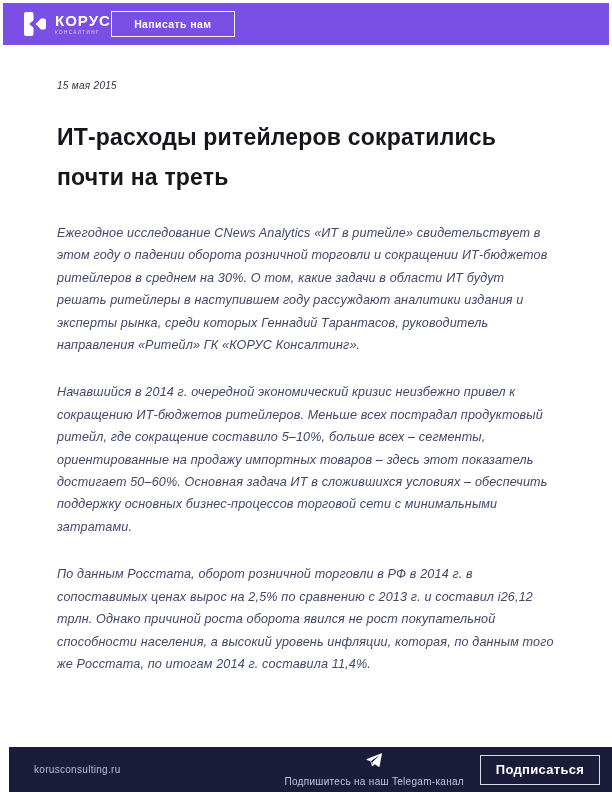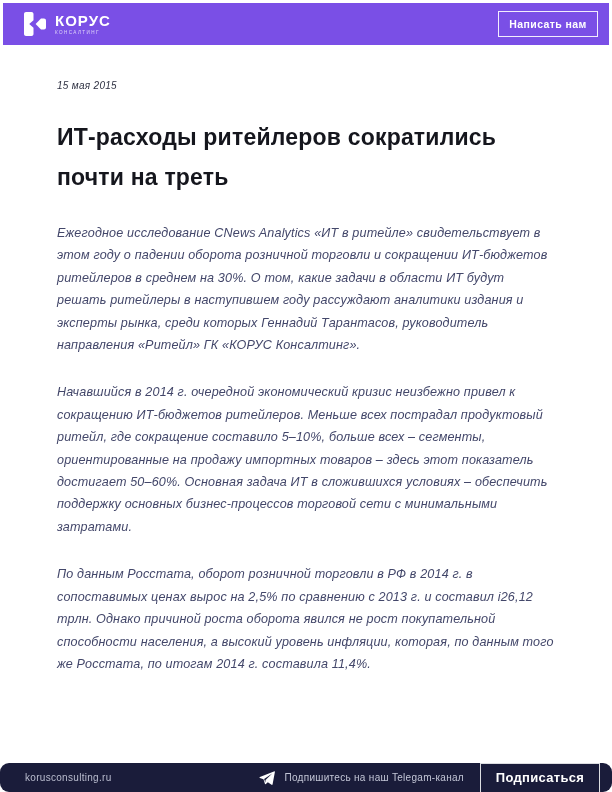--- a/index.html
+++ b/index.html
@@ -17,21 +17,20 @@
   }
 
   
   .topbar {
     position: absolute;
     top: 3px; left: 3px; right: 3px;
     height: 42px;
     background: #7A4FE6;
     display: flex;
     align-items: center;
-    justify-content: space-between;
     padding: 0 11px 0 19px;
   }
   .logo {
     display: flex;
     align-items: center;
     gap: 7px;
     cursor: pointer;
   }
   .logo-icon svg { display: block; }
   .logo-text { display: flex; flex-direction: column; line-height: 1; }
@@ -48,21 +47,21 @@
     margin-top: 3px;
   }
   .btn-outline {
     background: transparent;
     border: 1px solid rgba(255,255,255,0.9);
     color: #ffffff;
     font-family: inherit;
     font-weight: bold;
     font-size: 10.5px;
     letter-spacing: 0.4px;
-    width: 100px;
+    width: 124px;
     height: 26px;
     display: flex;
     align-items: center;
     justify-content: center;
     cursor: pointer;
   }
 
   
   .content {
     position: absolute;
@@ -91,39 +90,39 @@
     font-size: 12.6px;
     line-height: 22.4px;
     color: #43476a;
     letter-spacing: 0.15px;
     font-style: italic;
   }
 
   
   .footer {
     position: absolute;
-    left: 0; right: 0; bottom: 0;
-    height: 29px;
+    left: 9px; right: 0; bottom: 0;
+    height: 45px;
     background: #1A1C3A;
     display: flex;
     align-items: center;
     padding: 0 12px 0 25px;
-    border-radius: 9px;
   }
   .site-url {
     color: #b9bcce;
     font-size: 10px;
     letter-spacing: 0.3px;
     flex: 1;
     cursor: pointer;
   }
   .tg-group {
     display: flex;
     align-items: center;
     gap: 9px;
+    flex-direction: column;
   }
   .tg-icon svg { display: block; }
   .tg-text {
     color: #c3c6d6;
     font-size: 10px;
     letter-spacing: 0.3px;
   }
   .btn-subscribe {
     margin-left: 16px;
     background: transparent;

